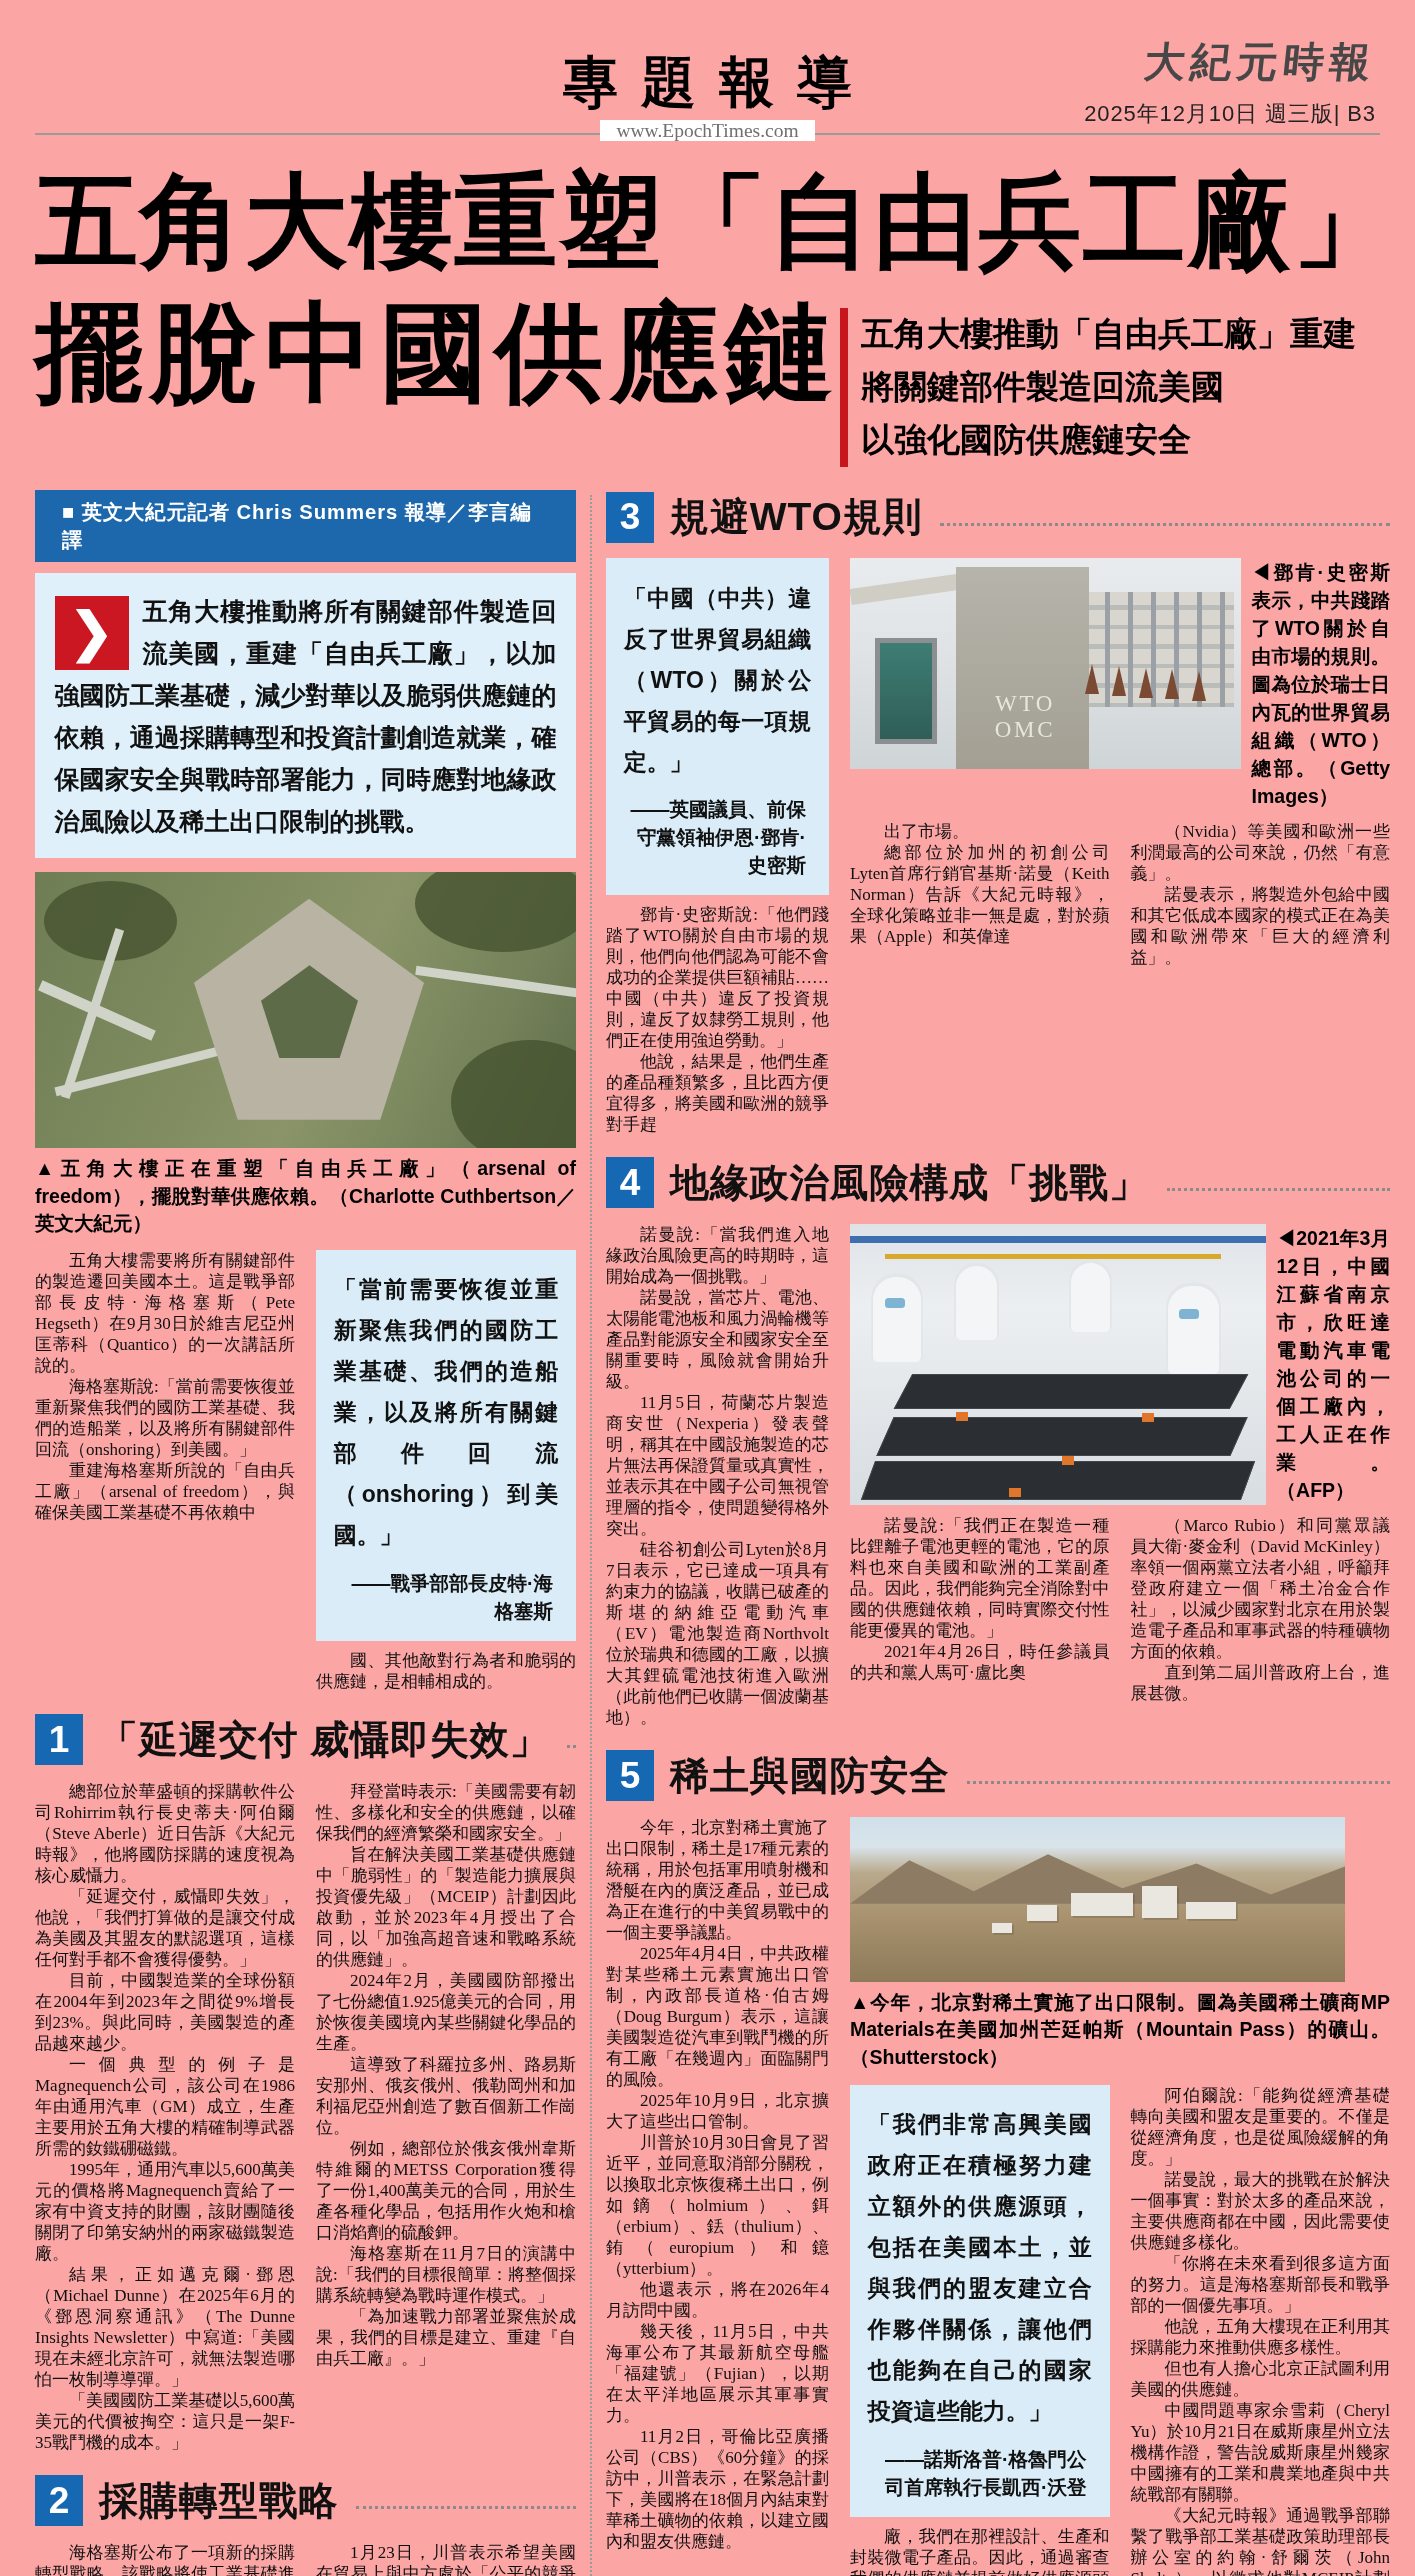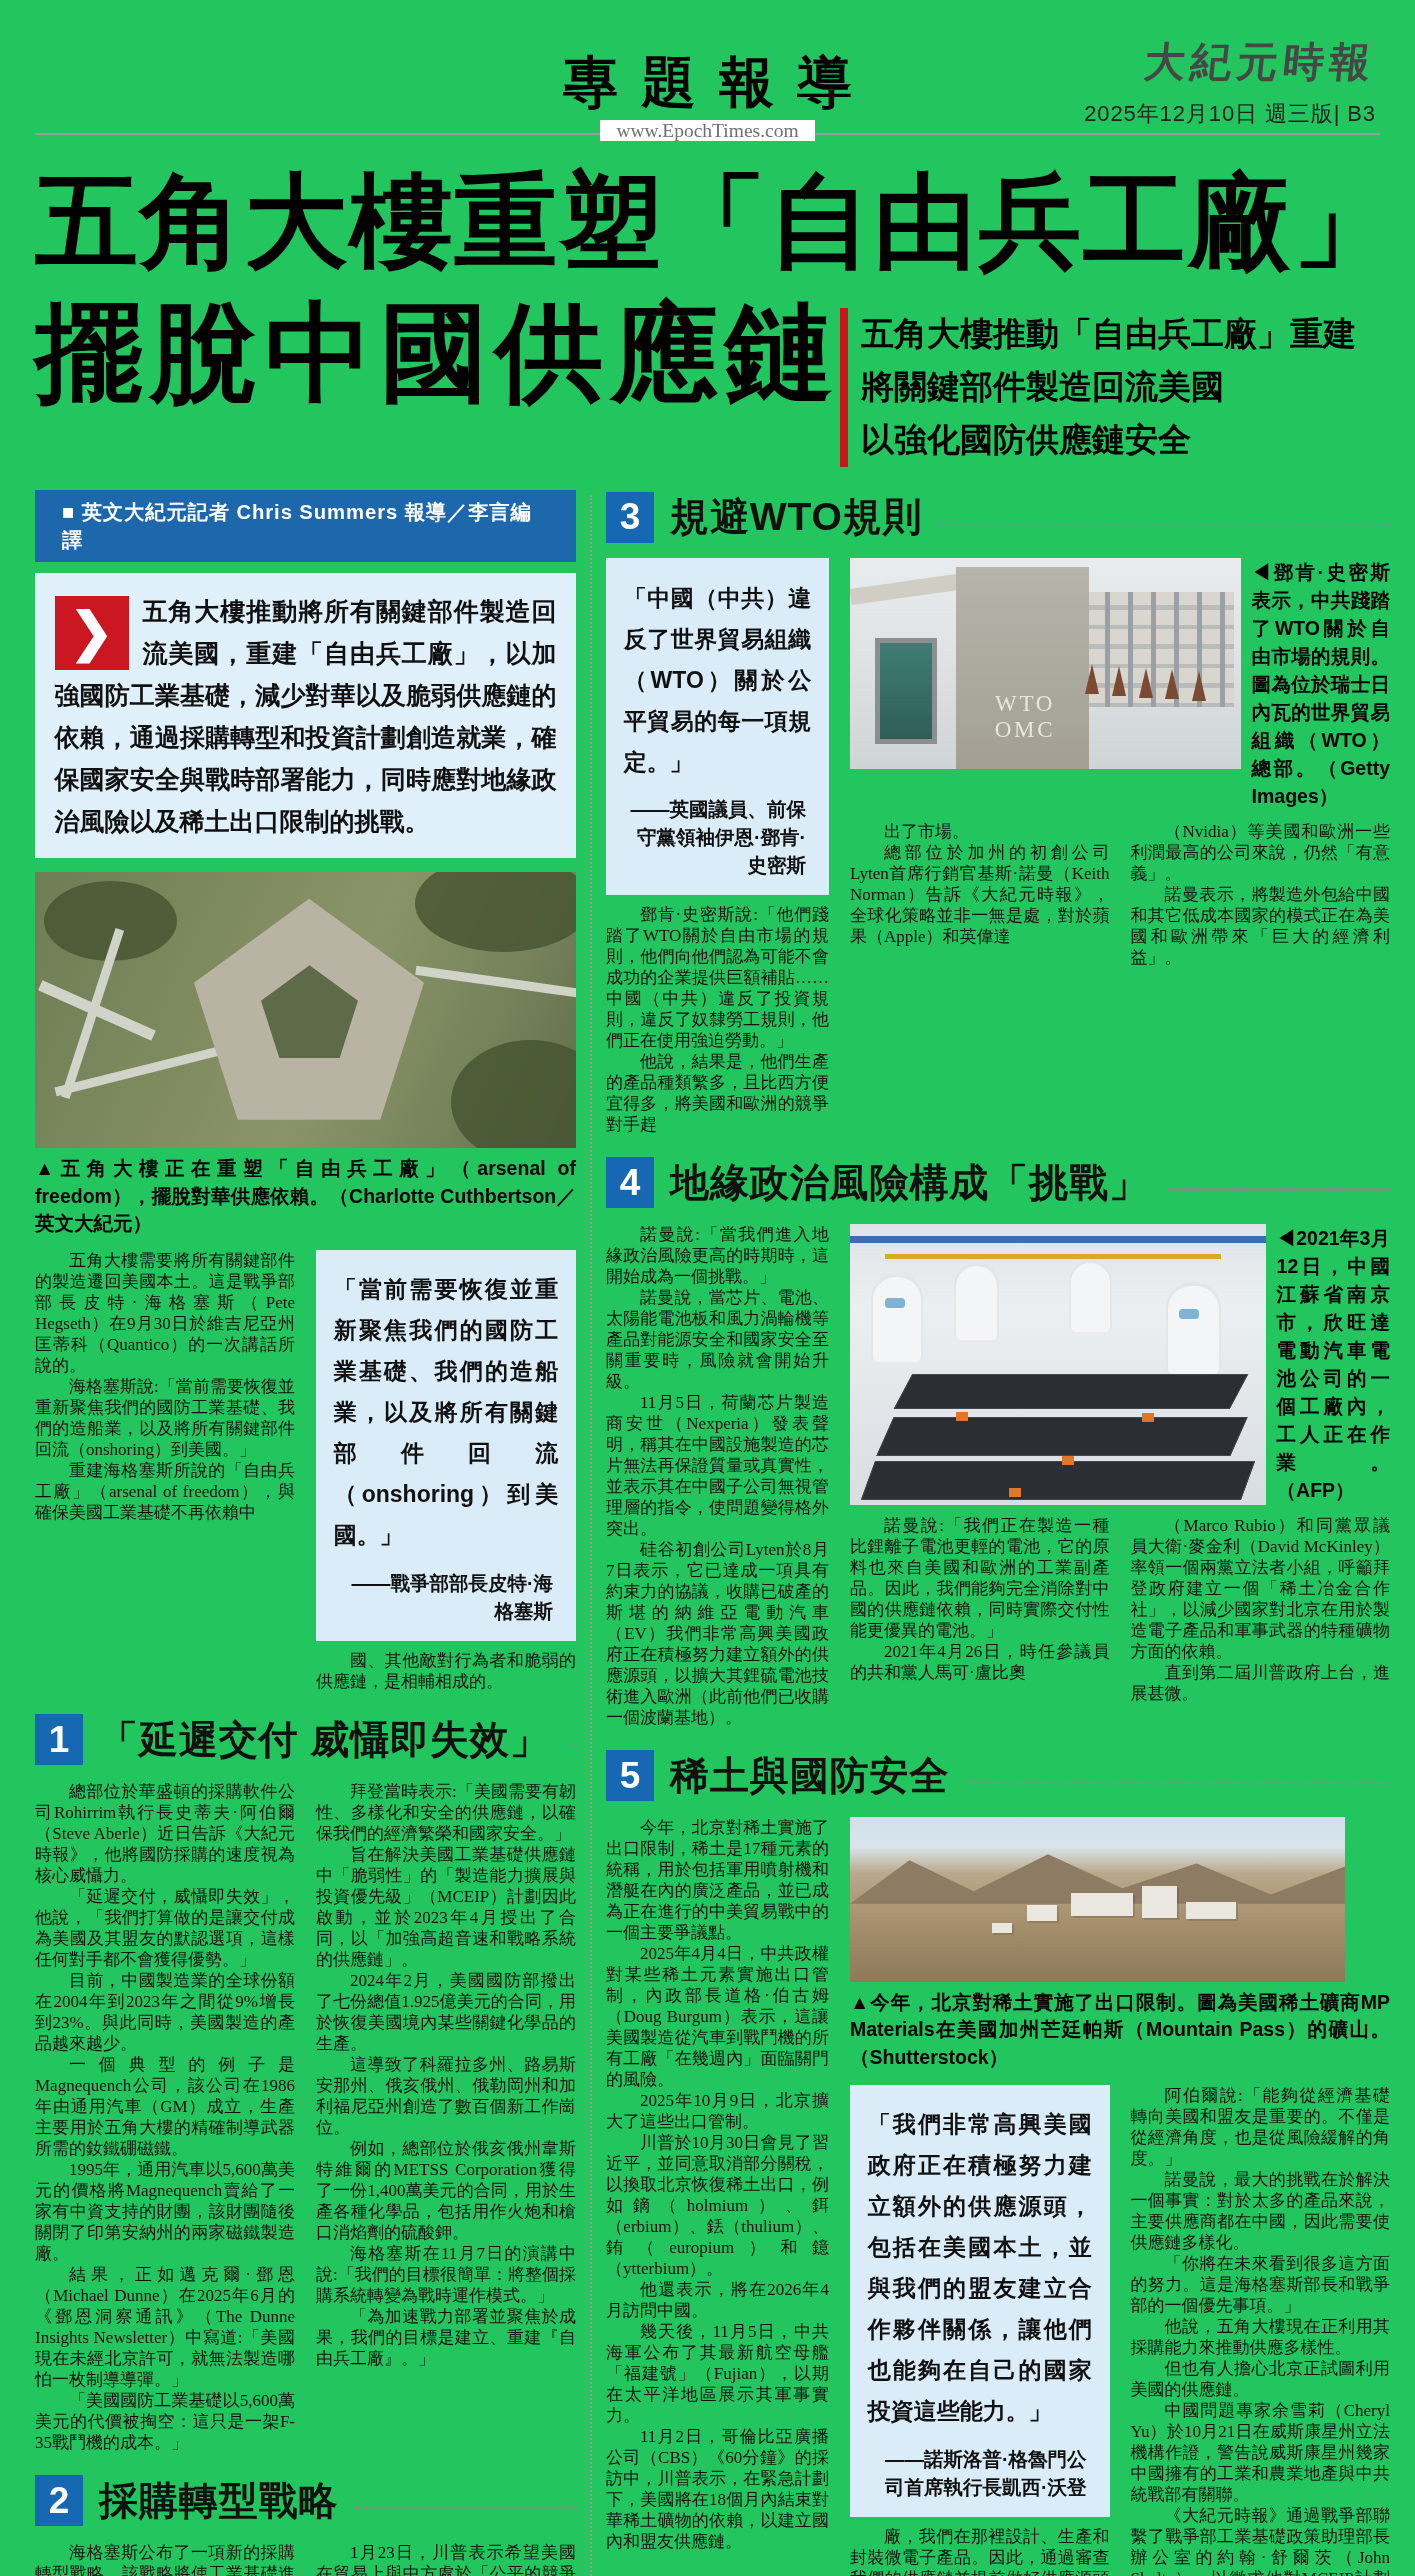--- a/index.html
+++ b/index.html
@@ -1,19 +1,19 @@
 <!DOCTYPE html>
 <html lang="zh-Hant" style="font-size:14px"><head>
 <meta charset="utf-8">
 <style>
   * { margin:0; padding:0; box-sizing:border-box; }
   html,body { background:#e8e8e8; }
   .page {
     position:relative; width:1415px; height:2576px; margin:0 auto;
-    background:#22c55e; overflow:hidden; color:#111;
+    background:#fca5a5; overflow:hidden; color:#111;
     font-family:"Liberation Serif","DejaVu Serif",serif;
   }
   
   .hdr { position:relative; padding:30px 35px 0 35px; height:142px; }
   .hdr-title {
     position:absolute; left:0; right:0; top:46px; text-align:center;
     font-family:"Liberation Sans","DejaVu Sans",sans-serif;
     font-size:55px; font-weight:900; letter-spacing:23px; text-indent:23px; color:#000;
   }
   .hdr-right { position:absolute; right:39px; top:35px; text-align:right; }
@@ -297,21 +297,21 @@
       <div class="sec-head">
         <div class="sec-num">4</div>
         <div class="sec-title">地緣政治風險構成「挑戰」</div>
         <div class="sec-dots"></div>
       </div>
       <div class="row3">
         <div class="colA">
             <p class="para">諾曼說:「當我們進入地緣政治風險更高的時期時，這開始成為一個挑戰。」</p>
             <p class="para">諾曼說，當芯片、電池、太陽能電池板和風力渦輪機等產品對能源安全和國家安全至關重要時，風險就會開始升級。</p>
             <p class="para">11月5日，荷蘭芯片製造商安世（Nexperia）發表聲明，稱其在中國設施製造的芯片無法再保證質量或真實性，並表示其在中國子公司無視管理層的指令，使問題變得格外突出。</p>
-            <p class="para">硅谷初創公司Lyten於8月7日表示，它已達成一項具有約束力的協議，收購已破產的斯堪的納維亞電動汽車（EV）我們非常高興美國政府正在積極努力建立額外的供應源頭，以擴大其鋰硫電池技術進入歐洲（此前他們已收購一個波蘭基地）。</p>
+            <p class="para">硅谷初創公司Lyten於8月7日表示，它已達成一項具有約束力的協議，收購已破產的斯堪的納維亞電動汽車（EV）電池製造商Northvolt位於瑞典和德國的工廠，以擴大其鋰硫電池技術進入歐洲（此前他們已收購一個波蘭基地）。</p>
           </div>
         <div class="colBC">
           <div class="photo-row">
             <div class="photo ph-battery">
               <div class="beam" style="left:0;top:12.4px;width:416px;"></div>
               <div class="beam y" style="left:35px;top:30px;width:336px;height:5.3px;"></div>
               <div class="worker" style="left:23px;top:53px;"></div>
               <div class="worker" style="left:106px;top:42px;width:41px;height:74px;"></div>
               <div class="worker" style="left:221px;top:39px;width:39px;height:69px;"></div>
               <div class="worker" style="left:318px;top:62px;width:51px;height:88px;"></div>

